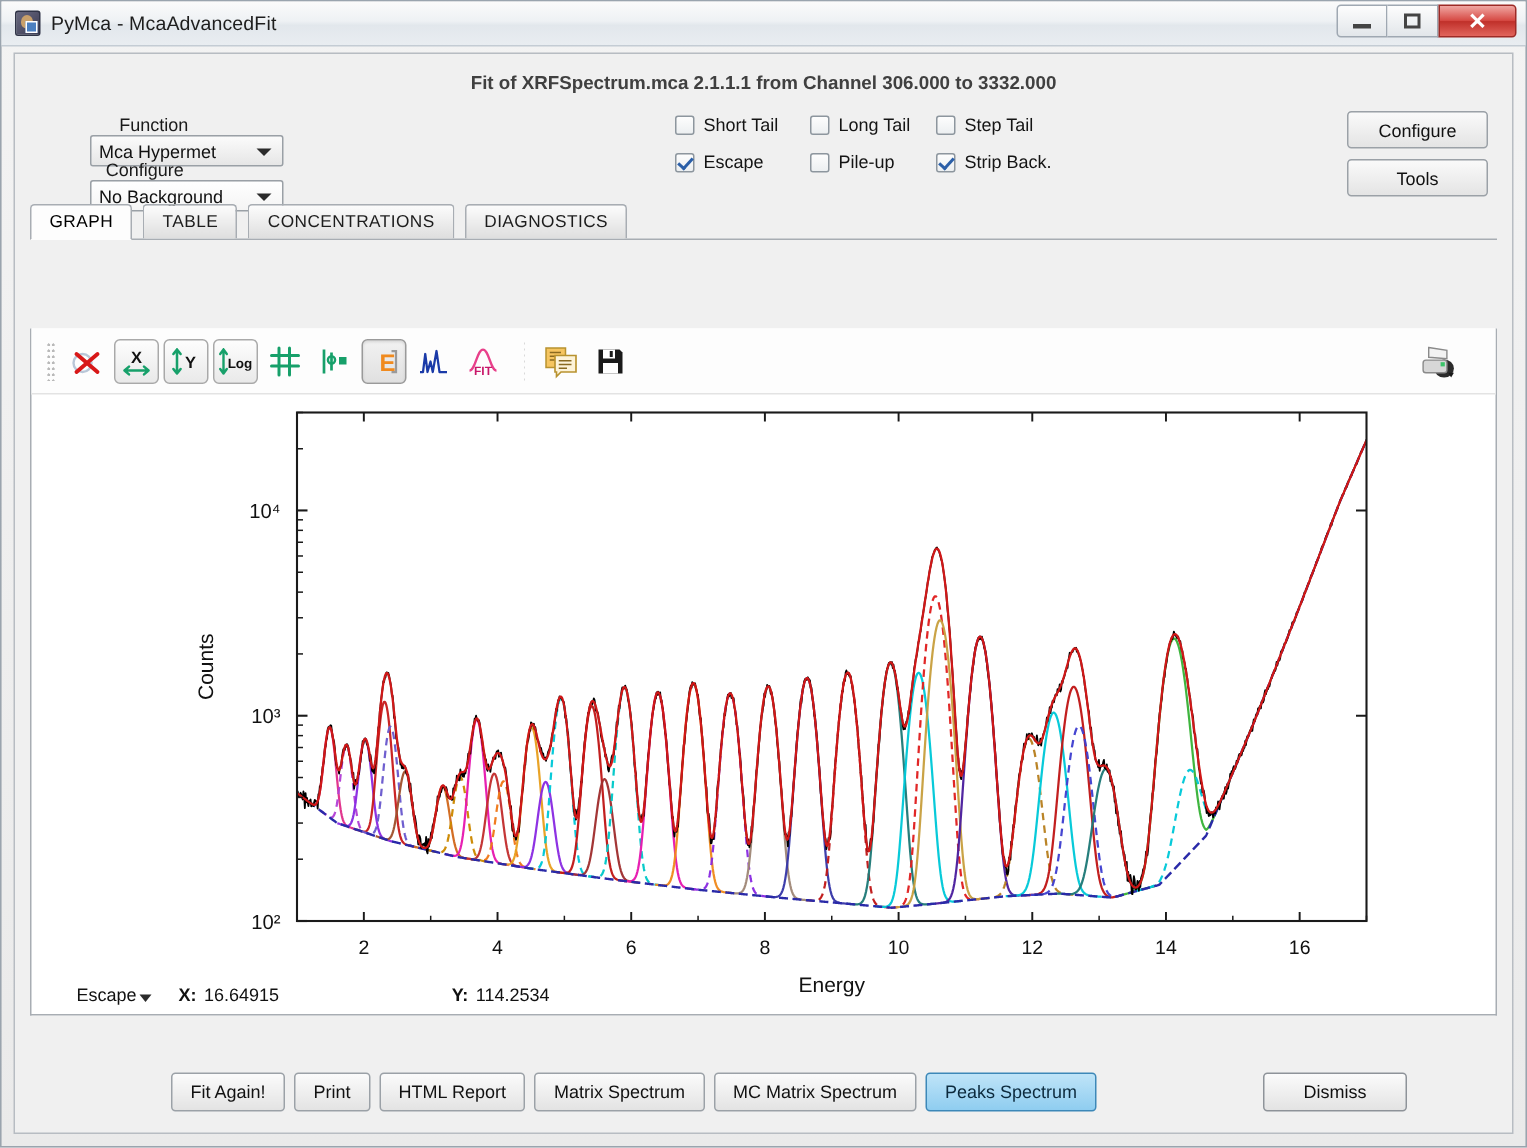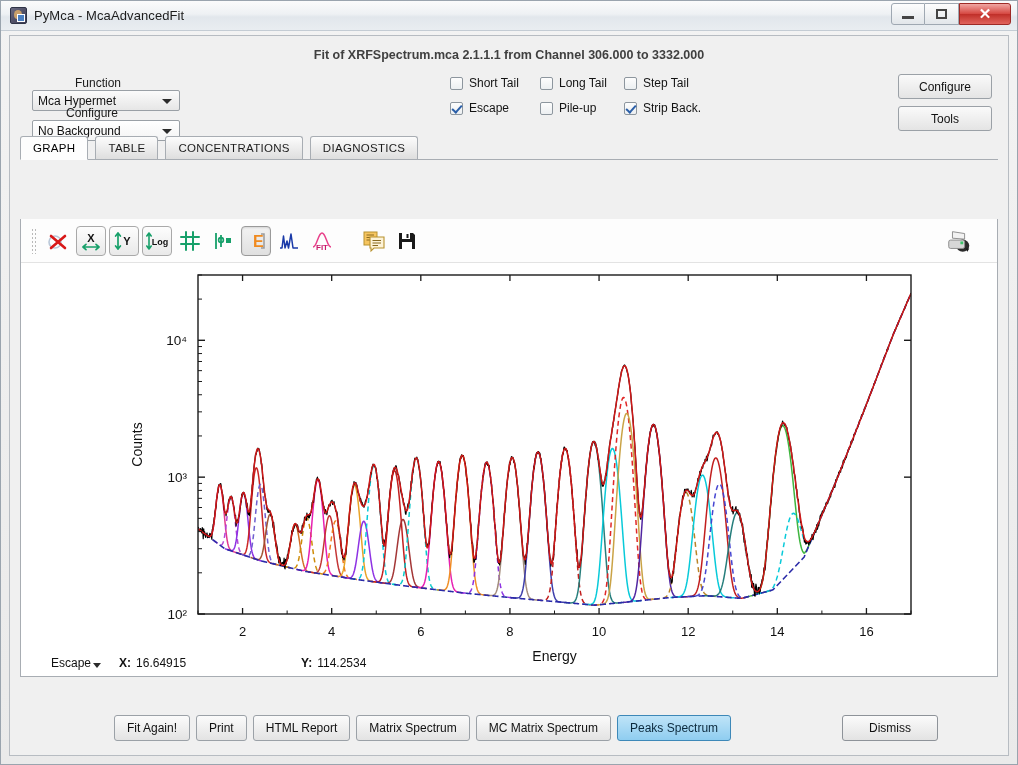--- a/index.html
+++ b/index.html
@@ -73,26 +73,27 @@
   
   #optrow { position:relative; height:64px; margin-top:8px; }
   .lbl { font-size:12px; color:#1a1a1a; }
 
   .combo-row { position:absolute; display:flex; align-items:center;flex-direction:column; }
   #fn-row { left:22px; top:6px; }
   #bg-row { left:22px; top:36px; }
   #fn-row .lbl { width:62px; }
   #bg-row .lbl { width:62px; margin-left:-18px; }
   .combo {
-    width:148px; height:21px;
+    width:129px; height:21px;
     background:linear-gradient(#fbfbfb,#e6e6e6);
     border:1px solid #9aa0a6; border-radius:2px;
     display:flex;align-items:center;
     padding-left:5px; font-size:12px; color:#111;
     position:relative;
+    margin-left:28px;
   }
   #bg-row .combo { background:linear-gradient(#ffffff,#f4f4f4); }
   .combo .arrow {
     position:absolute; right:7px; top:8px;
     width:0;height:0;border-left:5px solid transparent;border-right:5px solid transparent;
     border-top:5px solid #2b2b2b;
   }
 
   #checkgrid {
     position:absolute; left:440px; top:6px;

